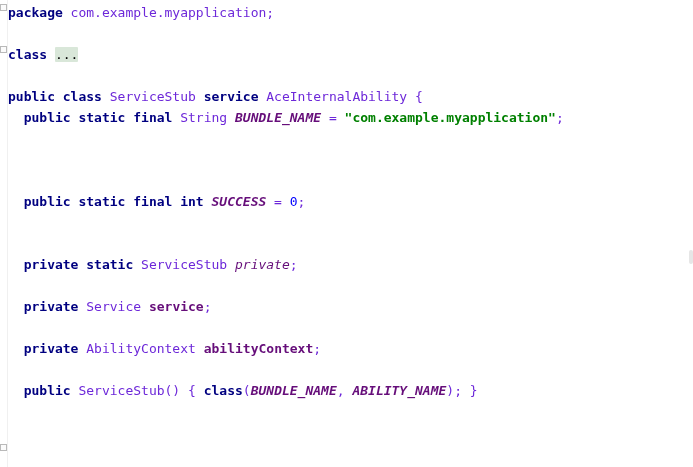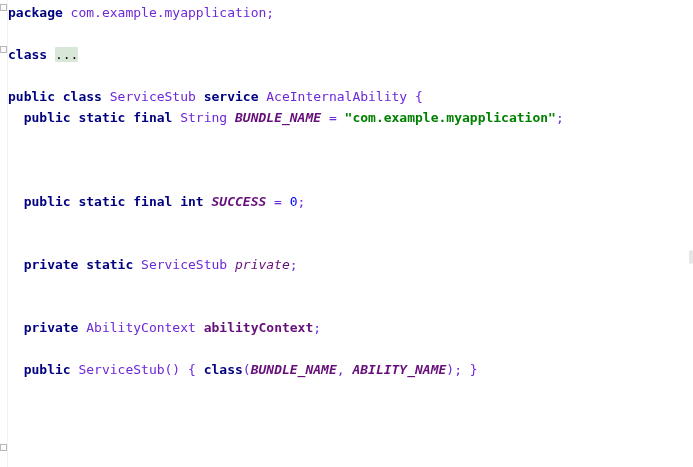--- a/index.html
+++ b/index.html
@@ -84,20 +84,21 @@
       <div class="code-line"><span class="tok-kw">public class </span><span class="tok-pl">ServiceStub </span><span class="tok-kw">service </span><span class="tok-pl">AceInternalAbility {</span></div>
       <div class="code-line"><span class="tok-pl">  </span><span class="tok-kw">public static final </span><span class="tok-pl">String </span><span class="tok-sf">BUNDLE_NAME</span><span class="tok-pl"> = </span><span class="tok-str">"com.example.myapplication"</span><span class="tok-pl">;</span></div>
       <div class="code-line"></div>
       <div class="code-line"></div>
       <div class="code-line"></div>
       <div class="code-line"><span class="tok-pl">  </span><span class="tok-kw">public static final int </span><span class="tok-sf">SUCCESS</span><span class="tok-pl"> = </span><span class="tok-num">0</span><span class="tok-pl">;</span></div>
       <div class="code-line"></div>
       <div class="code-line"></div>
       <div class="code-line"><span class="tok-pl">  </span><span class="tok-kw">private static </span><span class="tok-pl">ServiceStub </span><span class="tok-sif">private</span><span class="tok-pl">;</span></div>
       <div class="code-line"></div>
+      <div class="code-line"><span class="tok-pl">  </span><span class="tok-kw">private </span><span class="tok-pl">Service </span><span class="tok-if">service</span><span class="tok-pl">;</span></div>
       <div class="code-line"></div>
       <div class="code-line"><span class="tok-pl">  </span><span class="tok-kw">private </span><span class="tok-pl">AbilityContext </span><span class="tok-if">abilityContext</span><span class="tok-pl">;</span></div>
       <div class="code-line"></div>
       <div class="code-line"><span class="tok-pl">  </span><span class="tok-kw">public </span><span class="tok-pl">ServiceStub() { </span><span class="tok-kw">class</span><span class="tok-pl">(</span><span class="tok-sf">BUNDLE_NAME</span><span class="tok-pl">, </span><span class="tok-sf">ABILITY_NAME</span><span class="tok-pl">); }</span></div>
     </div>
   <div class="scroll-mark" id="scroll-mark" style="top: 250px;"></div>
 <div class="fold-marker" style="top: 4px;"></div>
     <div class="fold-marker" style="top: 46px;"></div>
     <div class="fold-marker" style="top: 444px;"></div>
   </div>

